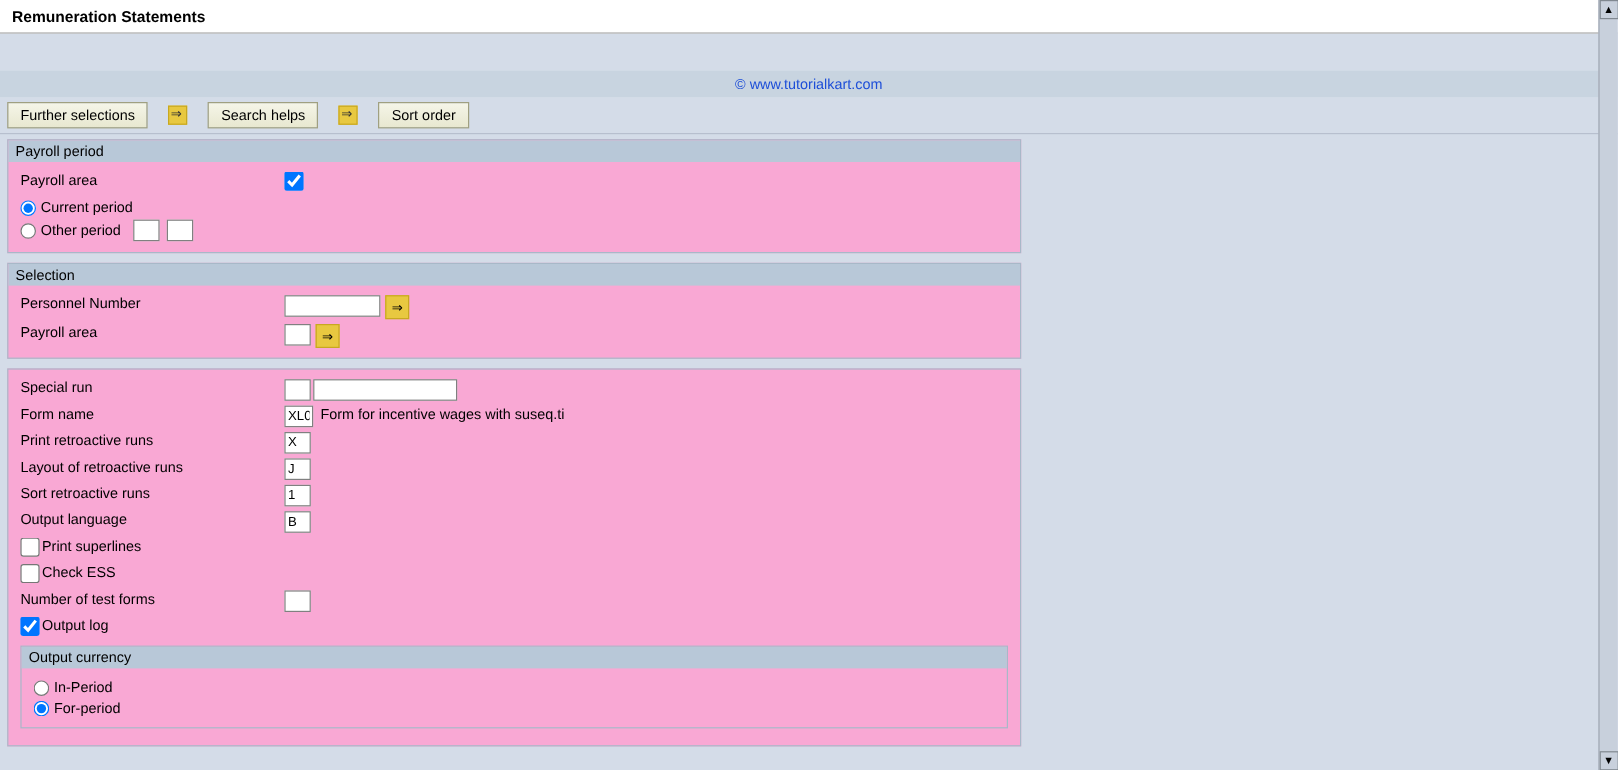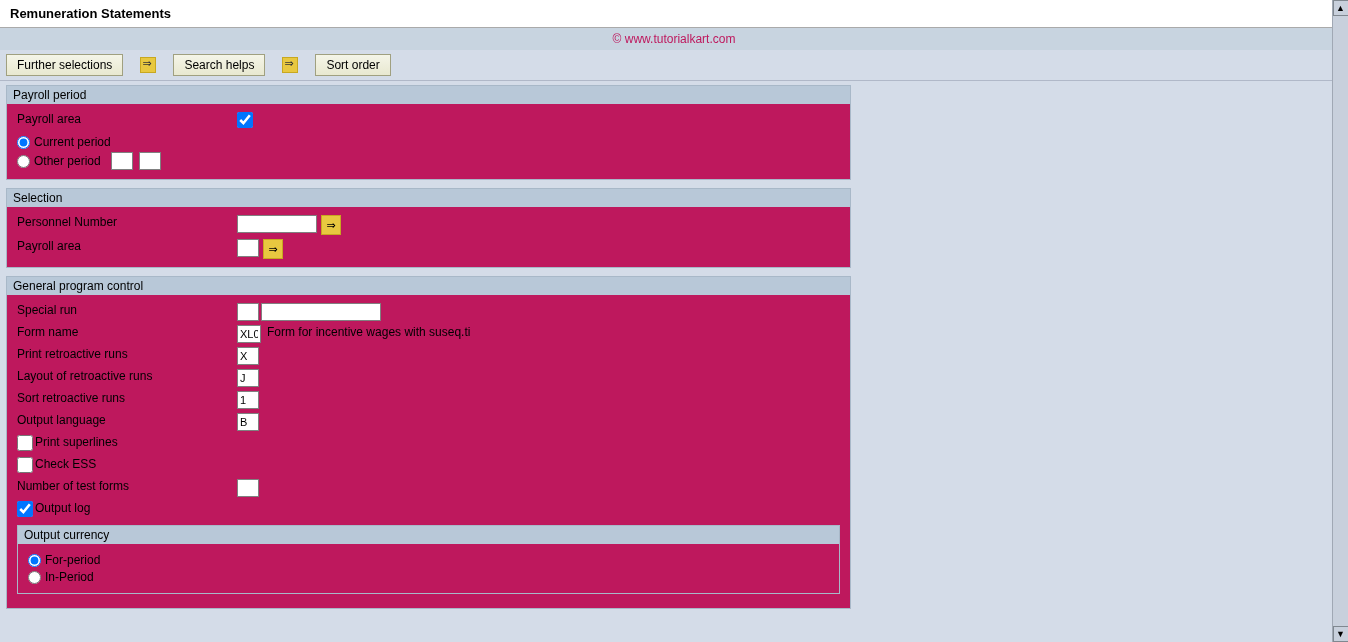--- a/index.html
+++ b/index.html
@@ -16,22 +16,23 @@
       background-color: #fff;
       padding: 6px 10px;
       font-weight: bold;
       font-size: 13px;
       border-bottom: 1px solid #aaa;
     }
     .watermark-bar {
       background-color: #c8d4e0;
       text-align: center;
       padding: 4px;
-      color: #be185d;
-      font-size: 12px;
+      color: #1d4ed8;
+      font-size: 12px;
+      margin-top: 31px;
     }
     .toolbar {
       background-color: #d4dce8;
       padding: 4px 6px;
       display: flex;
       align-items: center;
       gap: 17px;
       border-bottom: 1px solid #b0b8c8;
     }
     .toolbar-btn {
@@ -61,21 +62,21 @@
       left: 1px;
       font-size: 11px;
       color: #333;
     }
     .main-content {
       padding: 4px 6px;
       background-color: #d4dce8;
       position: relative;
     }
     .section-box {
-      background-color: #be185d;
+      background-color: #f9a8d4;
       border: 1px solid #a8b8c8;
       margin-bottom: 8px;
       width: 845px;
     }
     .section-header {
       background-color: #b8c8d8;
       padding: 2px 6px;
       font-weight: normal;
       font-size: 12px;
       color: #000;
@@ -234,23 +235,20 @@
 
       <div class="field-row">
         <span class="field-label">Payroll area</span>
         <input type="text" class="field-input field-input-sm" style="">
         <div class="lookup-btn">⇒</div>
       </div>
     </div>
   </div>
 
   <div class="section-box">
-    <div class="section-header">
-      <span>General program control</span>
-    </div>
     <div class="section-body">
 
       <div class="field-row">
         <span class="field-label">Special run</span>
         <input type="text" class="field-input field-input-sm" style="">
         <input type="text" class="field-input field-input-xl" style="margin-left: 2px;">
       </div>
 
       <div class="field-row">
         <span class="field-label">Form name</span>
@@ -299,26 +297,26 @@
         <span>Output log</span>
       </div>
 
       <div class="section-box" style="width:100%; margin-top:4px;">
         <div class="section-header">
           <span>Output currency</span>
         </div>
         <div class="section-body">
           <div class="radio-group">
             <div class="radio-row">
+              <input type="radio" name="currency" style="">
+              <span>In-Period</span>
+            </div>
+            <div class="radio-row">
               <input type="radio" name="currency" checked="" style="">
               <span>For-period</span>
-            </div>
-            <div class="radio-row">
-              <input type="radio" name="currency" style="">
-              <span>In-Period</span>
             </div>
           </div>
         </div>
       </div>
 
     </div>
   </div>
 
 </div>
 

